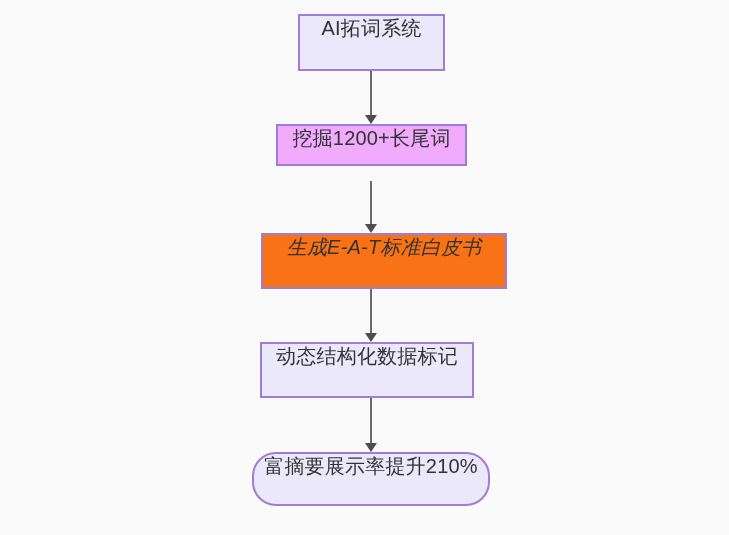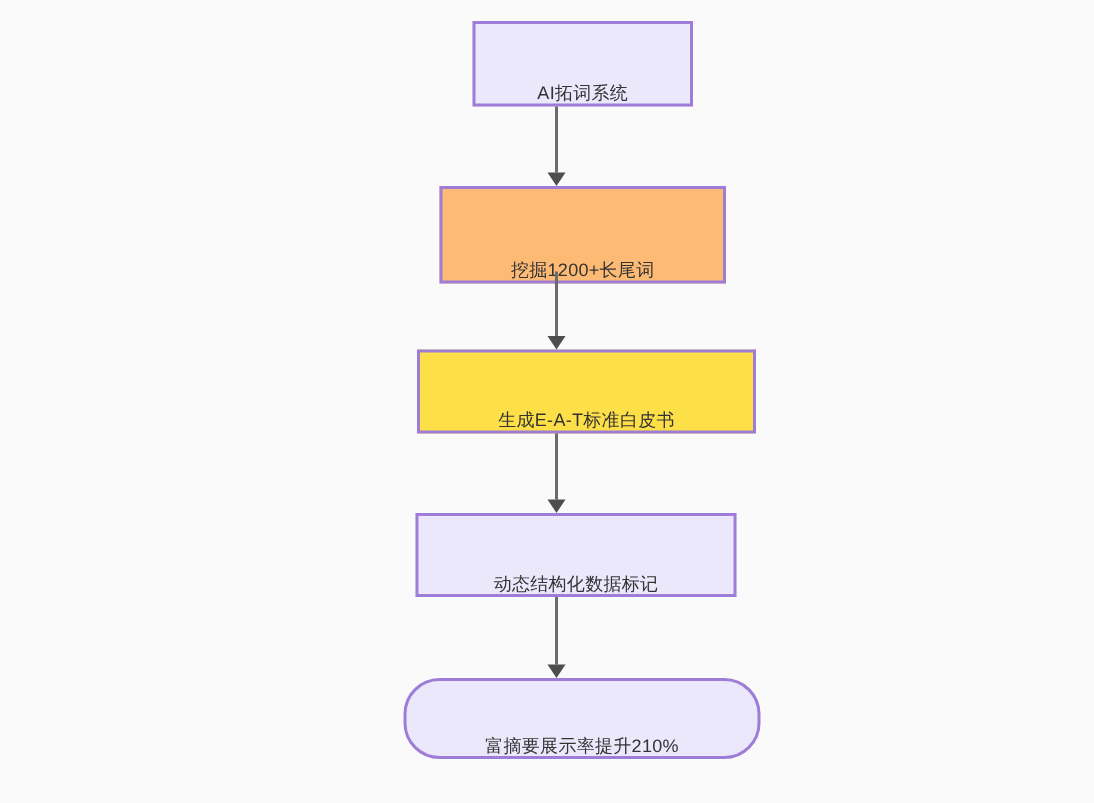--- a/index.html
+++ b/index.html
@@ -17,29 +17,28 @@
     position: relative;
     width: 729px;
     height: 535px;
   }
   .node {
     position: absolute;
     box-sizing: border-box;
     background: #ebe8fb;
     border: 2px solid #9d7dd8;
     color: #333333;
-    font-size: 12px;
+    font-size: 20px;
     line-height: 1.2;
     display: flex;
-    align-items: flex-end;
+    align-items: flex-start;
     justify-content: center;
     text-align: center;
     white-space: nowrap;
     letter-spacing: 0.2px;
-    margin-left: 17px;
   }
   .connector {
     position: absolute;
     width: 14px;
     pointer-events: none;
   }
   .connector .shaft {
     position: absolute;
     left: 6px;
     top: 0;
@@ -63,30 +62,30 @@
 
   <div class="node" style="left: 298px; top: 14px; width: 147px; height: 57px; background: rgb(235, 232, 251); border-color: rgb(157, 125, 216); color: rgb(51, 51, 51);">
     <span>AI拓词系统</span>
   </div>
 
   <div class="connector" style="left: 364px; top: 71px; height: 53px;">
     <div class="shaft" style="height: 44px; background: rgb(107, 107, 107);"></div>
     <div class="head" style="top: 44px;"></div>
   </div>
 
-  <div class="node" style="left: 276px; top: 124px; width: 191px; height: 65px; background: #fdba74; border-color: rgb(157, 125, 216); color: rgb(51, 51, 51);">
+  <div class="node" style="left: 276px; top: 124px; width: 191px; height: 42px; background: #f0abfc; border-color: rgb(157, 125, 216); color: rgb(51, 51, 51);">
     <span>挖掘1200+长尾词</span>
   </div>
 
   <div class="connector" style="left: 364px; top: 181px; height: 52px;">
     <div class="shaft" style="height: 43px; background: rgb(107, 107, 107);"></div>
     <div class="head" style="top: 43px;"></div>
   </div>
 
-  <div class="node" style="left: 261px; top: 233px; width: 226px; height: 56px; background: #fde047; border-color: rgb(157, 125, 216); color: rgb(51, 51, 51);">
+  <div class="node" style="left: 261px; top: 233px; width: 246px; height: 56px; background: #f97316; border-color: rgb(157, 125, 216); color: rgb(51, 51, 51); font-style: italic;">
     <span>生成E-A-T标准白皮书</span>
   </div>
 
   <div class="connector" style="left: 364px; top: 289px; height: 53px;">
     <div class="shaft" style="height: 44px; background: rgb(107, 107, 107);"></div>
     <div class="head" style="top: 44px;"></div>
   </div>
 
   <div class="node" style="left: 260px; top: 342px; width: 214px; height: 56px; background: rgb(235, 232, 251); border-color: rgb(157, 125, 216); color: rgb(51, 51, 51);">
     <span>动态结构化数据标记</span>

